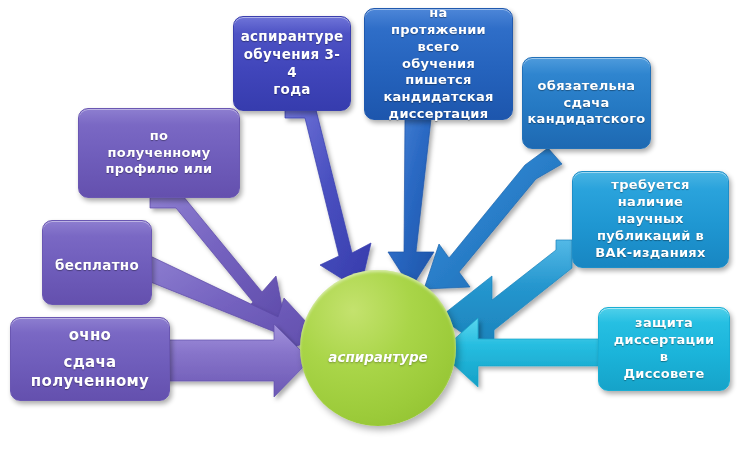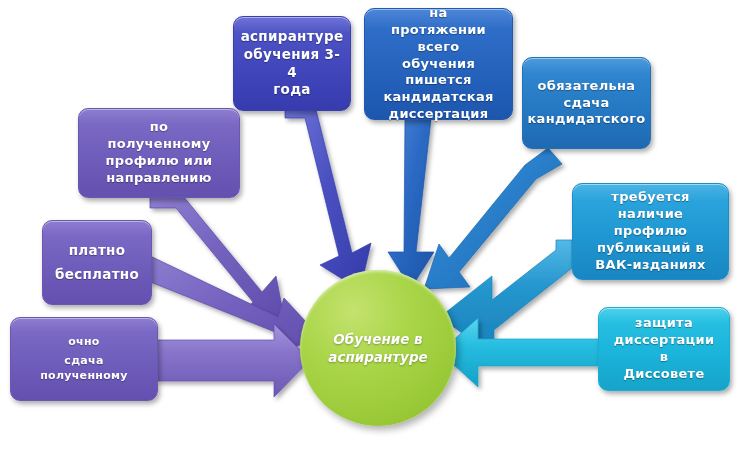--- a/index.html
+++ b/index.html
@@ -172,38 +172,37 @@
       <path d="M 148 255 L 148 281 L 280 334 L 274 355 L 320 337 L 284 298 L 278 317 L 148 255 Z" fill="url(#g-purple)" stroke="#5b49a6" stroke-width="0.7"></path>
     </g>
 
     <g filter="url(#shadow)">
       <path d="M 156 340 L 156 381 L 274 381 L 274 397 L 310 360 L 274 324 L 274 340 Z" fill="url(#g-purple2)" stroke="#6252ad" stroke-width="0.7"></path>
     </g>
   </svg>
 
   <div class="hub" style="left:300px; top:270px; width:156px; height:156px; font-size:13.5px;">
     <div>
-      <span>Обучение в</span><br>
+      <br>
       <span>аспирантуре</span>
     </div>
   </div>
 
   <div class="node c-indigo" style="left:233px; top:16px; width:118px; height:95px; font-size:13.5px;">
       <div>
         <div>аспирантуре</div>
         <div>обучения 3-4</div>
         <div>года</div>
       </div>
     </div>
 
   <div class="node c-purple" style="left:78px; top:108px; width:162px; height:90px; font-size:13px;">
       <div>
         <div>по полученному</div>
         <div>профилю или</div>
-        <div>направлению</div>
       </div>
     </div>
 
   <div class="node c-blue" style="left:364px; top:8px; width:149px; height:112px; font-size:13px;">
       <div>
         <div>на протяжении</div>
         <div>всего обучения</div>
         <div>пишется</div>
         <div>кандидатская</div>
         <div>диссертация</div>
@@ -211,46 +210,45 @@
     </div>
 
   <div class="node c-blue2" style="left:522px; top:57px; width:129px; height:92px; font-size:13px;">
       <div>
         <div>обязательна</div>
         <div>сдача</div>
         <div>кандидатского</div>
       </div>
     </div>
 
-  <div class="node c-ltblue" style="left:572px; top:171px; width:157px; height:97px; font-size:13px;margin-top:12px;">
+  <div class="node c-ltblue" style="left:572px; top:171px; width:157px; height:97px; font-size:13px;">
       <div>
         <div>требуется</div>
-        <div>наличие профилю</div>
+        <div>наличие научных</div>
         <div>публикаций в</div>
         <div>ВАК-изданиях</div>
       </div>
     </div>
 
   <div class="node c-cyan" style="left:598px; top:307px; width:132px; height:84px; font-size:13px;">
       <div>
         <div>защита</div>
         <div>диссертации в</div>
         <div>Диссовете</div>
       </div>
     </div>
 
   <div class="node c-purple" style="left:42px; top:220px; width:110px; height:85px; font-size:13.5px;">
       <div>
-        <div>платно</div>
         <div style="height: 0.45em;"></div>
         <div>бесплатно</div>
       </div>
     </div>
 
-  <div class="node c-purple" style="left:10px; top:317px; width:148px; height:84px; font-size:11px;">
+  <div class="node c-purple" style="left:10px; top:317px; width:160px; height:84px; font-size:15px;">
       <div>
         <div>очно</div>
         <div style="height: 0.45em;"></div>
         <div>сдача</div>
         <div>полученному</div>
       </div>
     </div>
 
 </div>
 

